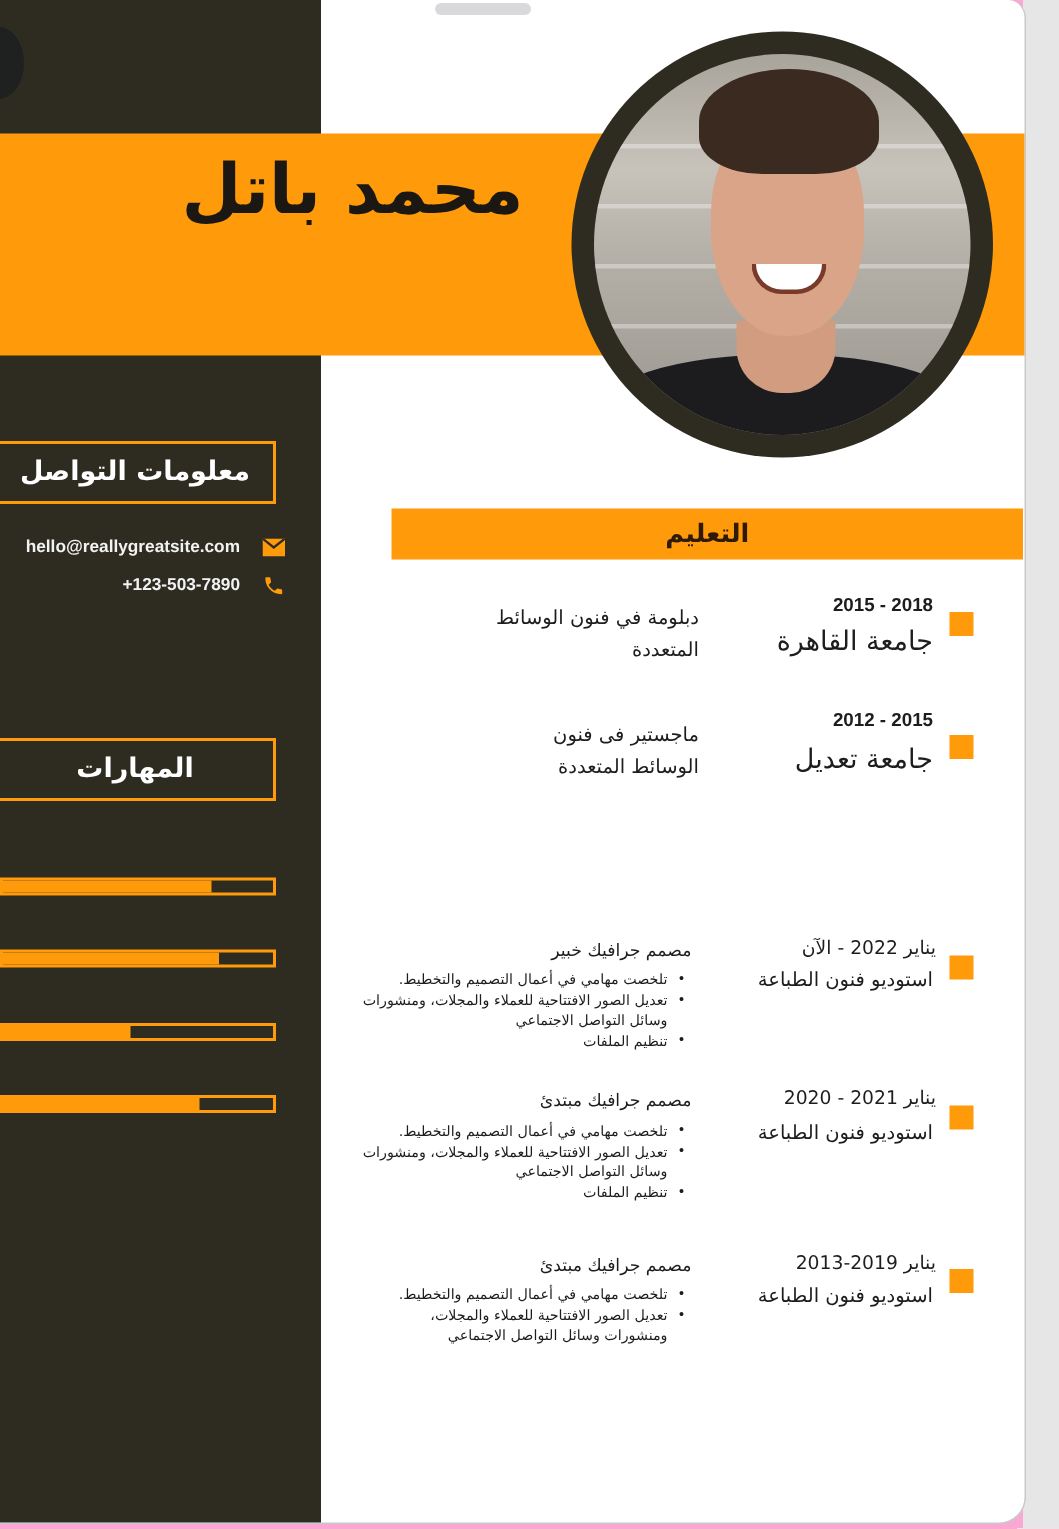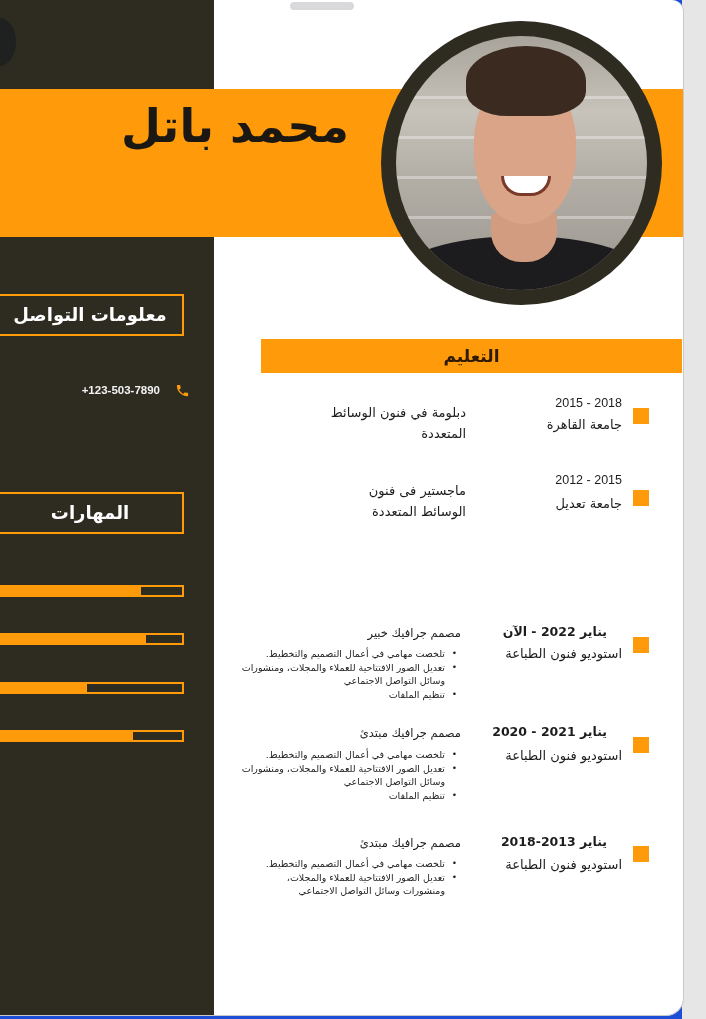--- a/index.html
+++ b/index.html
@@ -1,19 +1,19 @@
 <!DOCTYPE html>
 <html><head>
 <meta charset="utf-8">
 <style>
   * { box-sizing: border-box; margin: 0; padding: 0; }
   html, body { width: 706px; height: 1019px; background: #ececec; overflow: hidden; }
   body { font-family: "DejaVu Sans", sans-serif; position: relative; }
 
-  .outer { position: absolute; left: 0; top: 0; width: 706px; height: 1019px; background: #1d4ed8; }
+  .outer { position: absolute; left: 0; top: 0; width: 706px; height: 1019px; background: #f9a8d4; }
   .right-scroll { position: absolute; right: 0; top: 0; width: 24px; height: 1019px; background: #e6e6e6; }
   .page { position: absolute; left: 0; top: 0; width: 684px; height: 1016px; background: #ffffff; border-bottom-right-radius: 18px; border-top-right-radius: 12px; border-right: 1px solid #c9c9c9; border-bottom: 1px solid #c9c9c9; overflow: hidden; }
 
   .sidebar { position: absolute; left: 0; top: 0; width: 214px; height: 1016px; background: #2e2c21; }
   .top-dot { position: absolute; left: -18px; top: 18px; width: 34px; height: 48px; border-radius: 50%; background: #1f2020; }
   .handle { position: absolute; left: 290px; top: 2px; width: 64px; height: 8px; border-radius: 4px; background: #d9d9dc; }
 
   .banner { position: absolute; left: 0; top: 89px; width: 684px; height: 148px; background: #ff9a0a; }
   .name { position: absolute; right: 334px; top: 96px; font-family: "DejaVu Sans", sans-serif; font-weight: bold; font-size: 46px; color: #1b1712; direction: rtl; letter-spacing: 0; line-height: 60px; }
   .bio { position: absolute; right: 332px; top: 158px; width: 340px; font-size: 12.5px; line-height: 19px; color: #3d2b12; direction: rtl; text-align: right; }
@@ -31,25 +31,25 @@
   .contact-row { position: absolute; left: 0; width: 190px; height: 20px; display: flex; align-items: center; justify-content: flex-end; gap: 14px; color: #f2f2f2; font-family: "Liberation Sans", sans-serif; font-size: 11.5px; font-weight: bold; }
   .contact-row .icon { width: 16px; height: 16px; display: inline-flex; align-items: center; justify-content: center; }
 
   .skill-label { position: absolute; right: 24px; color: #ffffff; font-size: 14px; direction: rtl; text-align: right; }
   .skill-bar { position: absolute; left: 0; width: 184px; height: 12px; border: 2px solid #ff9a0a; background: #2e2c21; }
   .skill-fill { position: absolute; left: 0; top: 0; height: 100%; background: #ff9a0a; }
 
   .section-head { position: absolute; left: 261px; width: 421px; height: 34px; background: #ff9a0a; color: #2e1a05; font-weight: bold; font-size: 17px; direction: rtl; text-align: center; line-height: 34px; }
 
   .bullet-sq { position: absolute; width: 16px; height: 16px; background: #ff9a0a; }
-  .edu-dates { position: absolute; right: 61px; font-family: "Liberation Sans", sans-serif; font-weight: normal; font-size: 12.5px; color: #1d1d1d; text-align: right; }
-  .edu-school { position: absolute; right: 61px; font-size: 13px; color: #1d1d1d; direction: rtl; text-align: center; }
+  .edu-dates { position: absolute; right: 61px; font-family: "Liberation Sans", sans-serif; font-weight: bold; font-size: 12.5px; color: #1d1d1d; text-align: right; }
+  .edu-school { position: absolute; right: 61px; font-size: 18px; color: #1d1d1d; direction: rtl; text-align: center; }
   .edu-degree { position: absolute; right: 217px; width: 140px; font-size: 13px; line-height: 21px; color: #1d1d1d; direction: rtl; }
 
-  .exp-dates { position: absolute; right: 76px; font-size: 12.5px; color: #1d1d1d; direction: rtl; text-align: right; font-weight: bold; }
+  .exp-dates { position: absolute; right: 59px; font-size: 12.5px; color: #1d1d1d; direction: rtl; text-align: right; font-weight: normal; }
   .exp-company { position: absolute; right: 61px; font-size: 13px; color: #1d1d1d; direction: rtl; text-align: right; }
   .exp-title { position: absolute; right: 222px; font-size: 11.5px; color: #1d1d1d; direction: rtl; text-align: right; }
   .exp-list { position: absolute; right: 226px; width: 220px; direction: rtl; text-align: right; list-style: none; font-size: 9.5px; line-height: 13.5px; color: #1d1d1d; }
   .exp-list li { position: relative; padding-right: 12px; }
   .exp-list li::before { content: "•"; position: absolute; right: 0; top: 0; font-size: 9px; }
 </style>
 </head>
 <body>
 
 <div class="outer">
@@ -72,20 +72,29 @@
         <div class="shirt"></div>
         <div class="neck"></div>
         <div class="face"></div>
         <div class="hair"></div>
         <div class="smile"></div>
       </div>
     </div>
 
     <div class="side-heading" style="top:294px">معلومات التواصل</div>
 
+    <div class="contact-row" style="top:355px">
+      <span>hello@reallygreatsite.com</span>
+      <span class="icon">
+        <svg width="15" height="12" viewBox="0 0 15 12">
+            <rect x="0" y="0" width="15" height="12" fill="#ff9a0a"></rect>
+            <path d="M0 0 L7.5 6 L15 0" fill="none" stroke="#2e2c21" stroke-width="1.5"></path>
+          </svg>
+      </span>
+    </div>
     <div class="contact-row" style="top:380px">
       <span>+123-503-7890</span>
       <span class="icon">
         <svg width="15" height="15" viewBox="0 0 24 24">
             <path d="M6.6 10.8c1.4 2.8 3.8 5.1 6.6 6.6l2.2-2.2c.3-.3.7-.4 1-.2 1.1.4 2.3.6 3.6.6.6 0 1 .4 1 1V20c0 .6-.4 1-1 1C10.6 21 3 13.4 3 4c0-.6.4-1 1-1h3.5c.6 0 1 .4 1 1 0 1.3.2 2.5.6 3.6.1.3 0 .7-.2 1z" fill="#ff9a0a"></path>
           </svg>
       </span>
     </div>
 
     <div class="side-heading" style="top:492px">المهارات</div>
@@ -137,21 +146,21 @@
     <div class="exp-dates" style="top:724px">يناير 2021 - 2020</div>
     <div class="exp-company" style="top:748px">استوديو فنون الطباعة</div>
     <div class="exp-title" style="top:726px">مصمم جرافيك مبتدئ</div>
     <ul class="exp-list" style="top:748px">
       <li>تلخصت مهامي في أعمال التصميم والتخطيط.</li>
       <li>تعديل الصور الافتتاحية للعملاء والمجلات، ومنشورات وسائل التواصل الاجتماعي</li>
       <li>تنظيم الملفات</li>
     </ul>
 
     <div class="bullet-sq" style="left:633px; top:846px"></div>
-    <div class="exp-dates" style="top:834px">يناير 2013-2018</div>
+    <div class="exp-dates" style="top:834px">يناير 2019-2013</div>
     <div class="exp-company" style="top:857px">استوديو فنون الطباعة</div>
     <div class="exp-title" style="top:836px">مصمم جرافيك مبتدئ</div>
     <ul class="exp-list" style="top:857px; width:200px">
       <li>تلخصت مهامي في أعمال التصميم والتخطيط.</li>
       <li>تعديل الصور الافتتاحية للعملاء والمجلات، ومنشورات وسائل التواصل الاجتماعي</li>
     </ul>
   </div>
 </div>
 
 </body></html>

